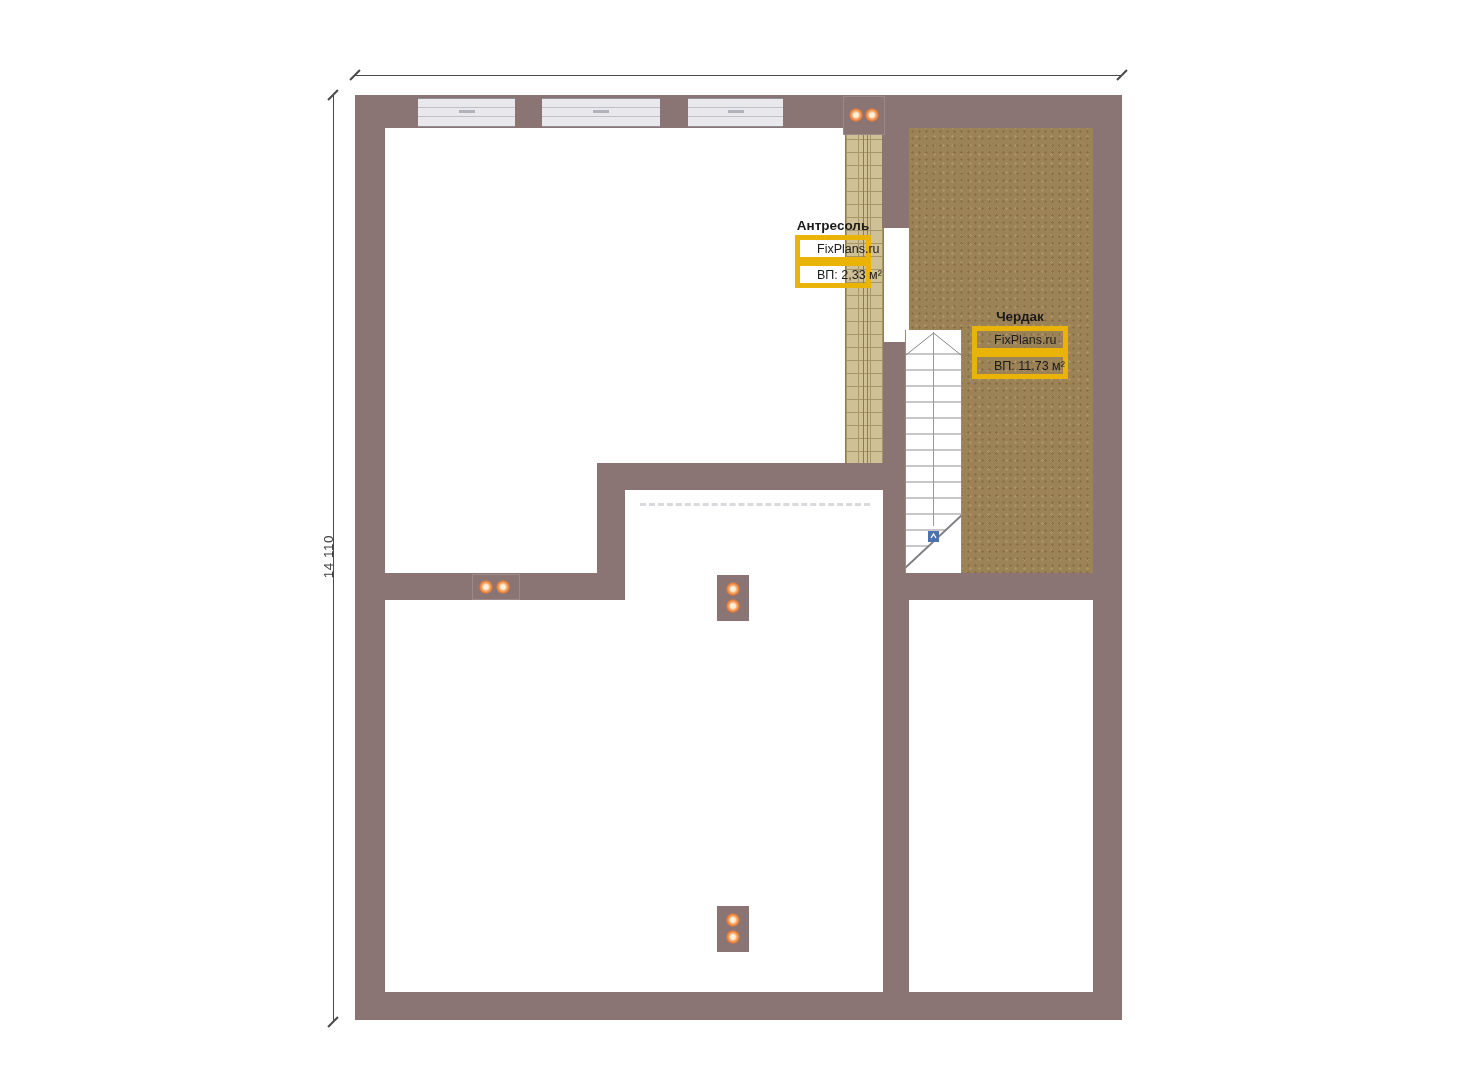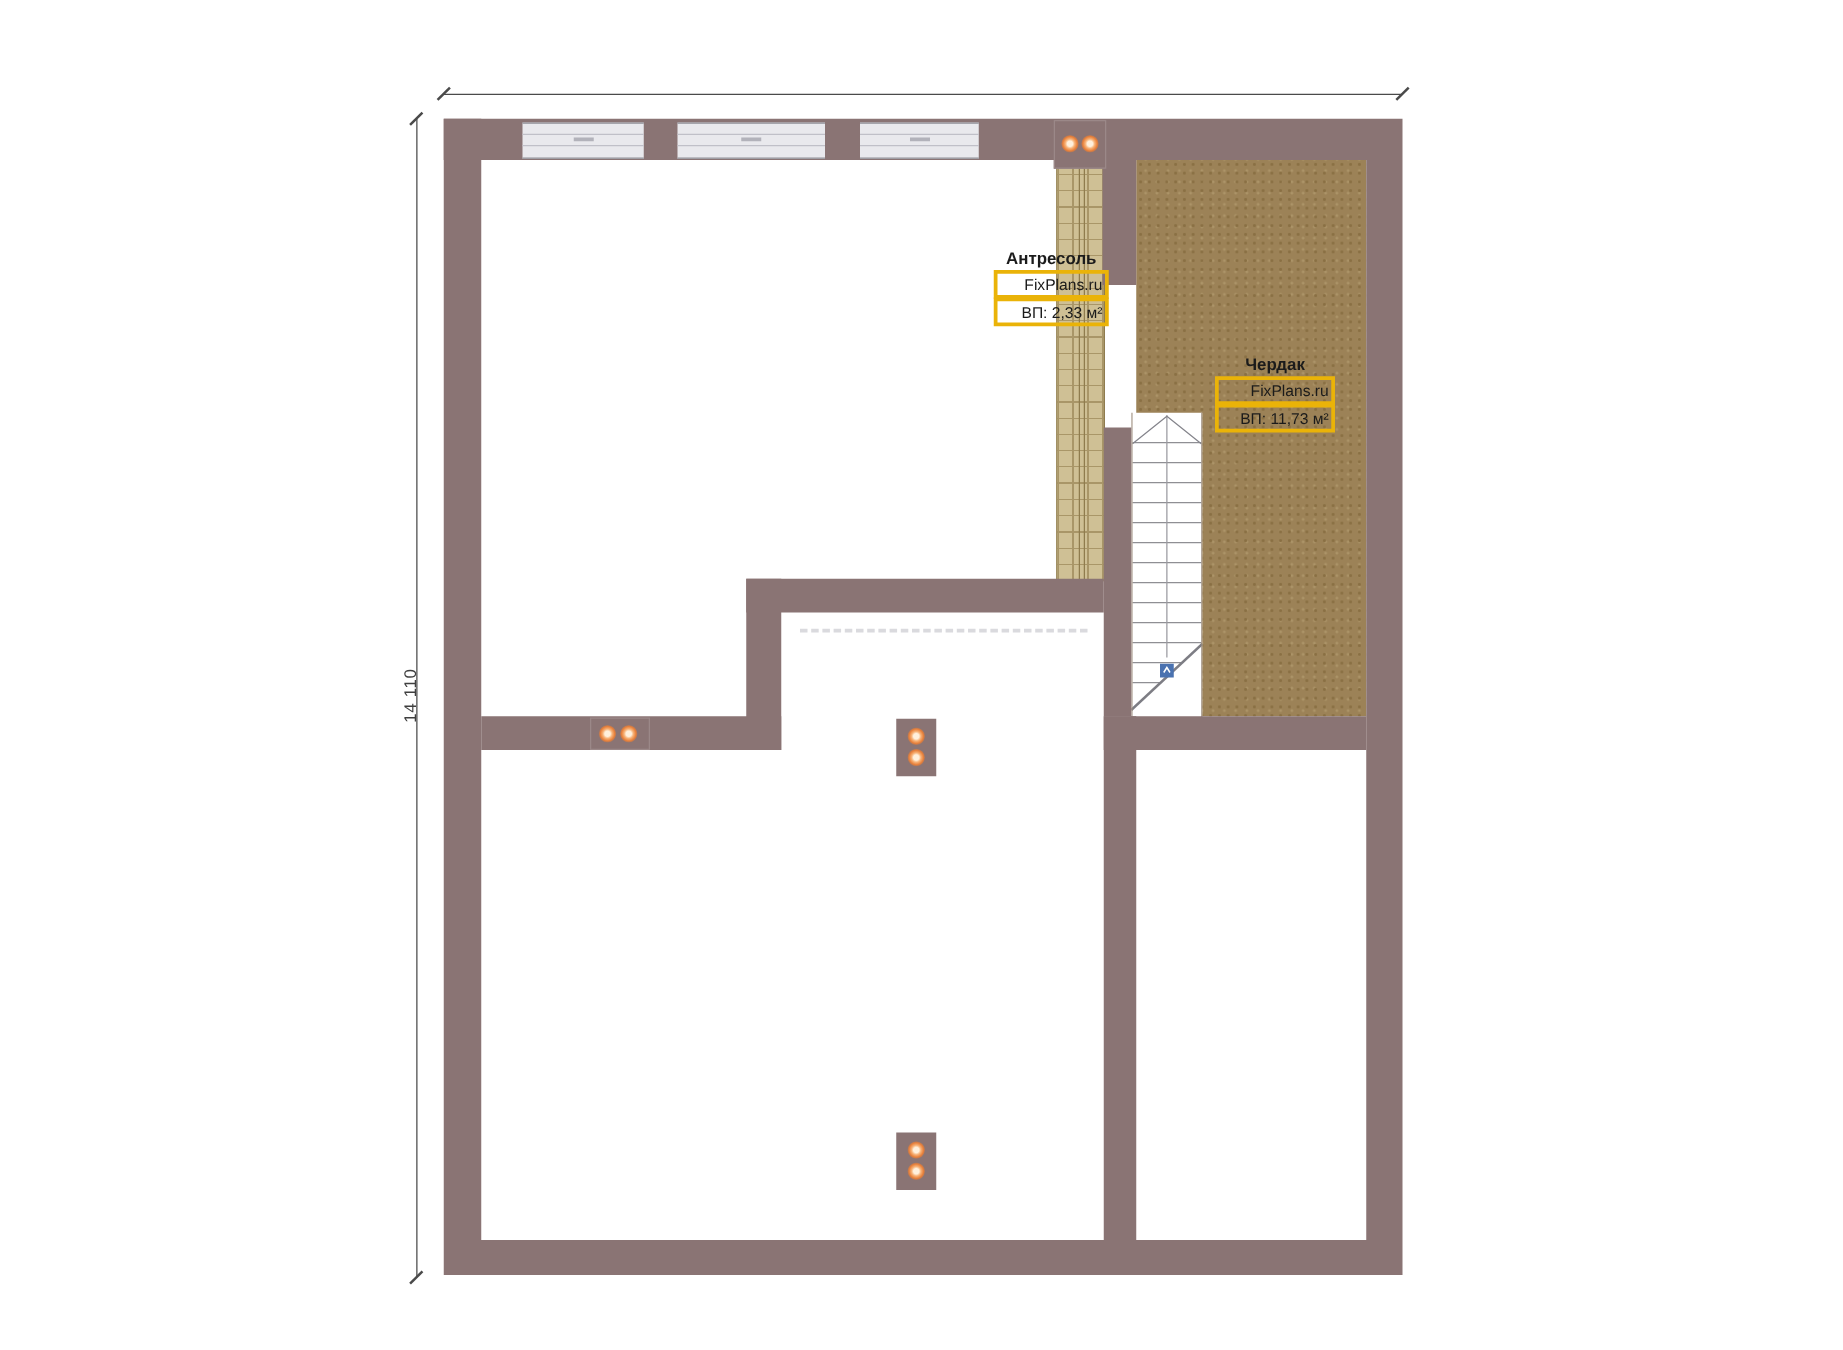--- a/index.html
+++ b/index.html
@@ -37,21 +37,21 @@
     background:radial-gradient(circle,#fff0dc 0 22%,#f7b277 38%,var(--spotlight-orange,#e8803a) 58%,rgba(226,118,42,.25) 72%,rgba(226,118,42,0) 78%);
   }
   .fixture{position:absolute;background:var(--wall,#8a7474);}
   .fixture.outlined{border:1px solid #9b8888;}
   .dim-line-h{position:absolute;height:1px;background:#4a4a4a;}
   .dim-line-v{position:absolute;width:1px;background:#4a4a4a;}
   .dim-tick{position:absolute;width:14px;height:2px;background:#4a4a4a;transform:rotate(-45deg);}
   .dim-label{position:absolute;color:#3f3f3f;font-size:13.5px;letter-spacing:.5px;text-align:center;}
   .room-label{position:absolute;text-align:center;color:#1b1b1b;}
   .room-title{font-weight:bold;font-size:13.5px;margin-bottom:3px;white-space:nowrap;}
-  .info-box{border:3px solid #eab308;font-size:12.5px;padding:2px 2px 1px;margin-top:-1px;
+  .info-box{border:5px solid #eab308;font-size:12.5px;padding:2px 17px 1px;margin-top:-1px;
     background:transparent;white-space:nowrap;text-align:right;}
   .beam-dash{position:absolute;border-top:3px dashed #dadade;}
 </style>
 </head>
 <body>
 
 <div class="plan">
 
   <div class="dim-line-h" style="left:355px;top:75px;width:767px;"></div>
   <div class="dim-tick" style="left:348px;top:74px;"></div>
@@ -118,25 +118,25 @@
   </div>
   <div class="fixture" style="left:717px;top:575px;width:32px;height:46px;">
     <span class="spot" style="left:9px;top:7px;"></span>
     <span class="spot" style="left:9px;top:24px;"></span>
   </div>
   <div class="fixture" style="left:717px;top:906px;width:32px;height:46px;">
     <span class="spot" style="left:9px;top:7px;"></span>
     <span class="spot" style="left:9px;top:24px;"></span>
   </div>
 
-  <div class="room-label" style="left:795px;top:199px;width:92px;">
+  <div class="room-label" style="left:795px;top:218px;width:76px;">
     <div class="room-title">Антресоль</div>
     <div class="info-box">FixPlans.ru</div>
     <div class="info-box">ВП: 2,33 м²</div>
   </div>
 
-  <div class="room-label" style="left:972px;top:284px;width:96px;">
+  <div class="room-label" style="left:972px;top:309px;width:96px;">
     <div class="room-title">Чердак</div>
     <div class="info-box">FixPlans.ru</div>
     <div class="info-box">ВП: 11,73 м²</div>
   </div>
 
 </div>
 
 </body></html>

